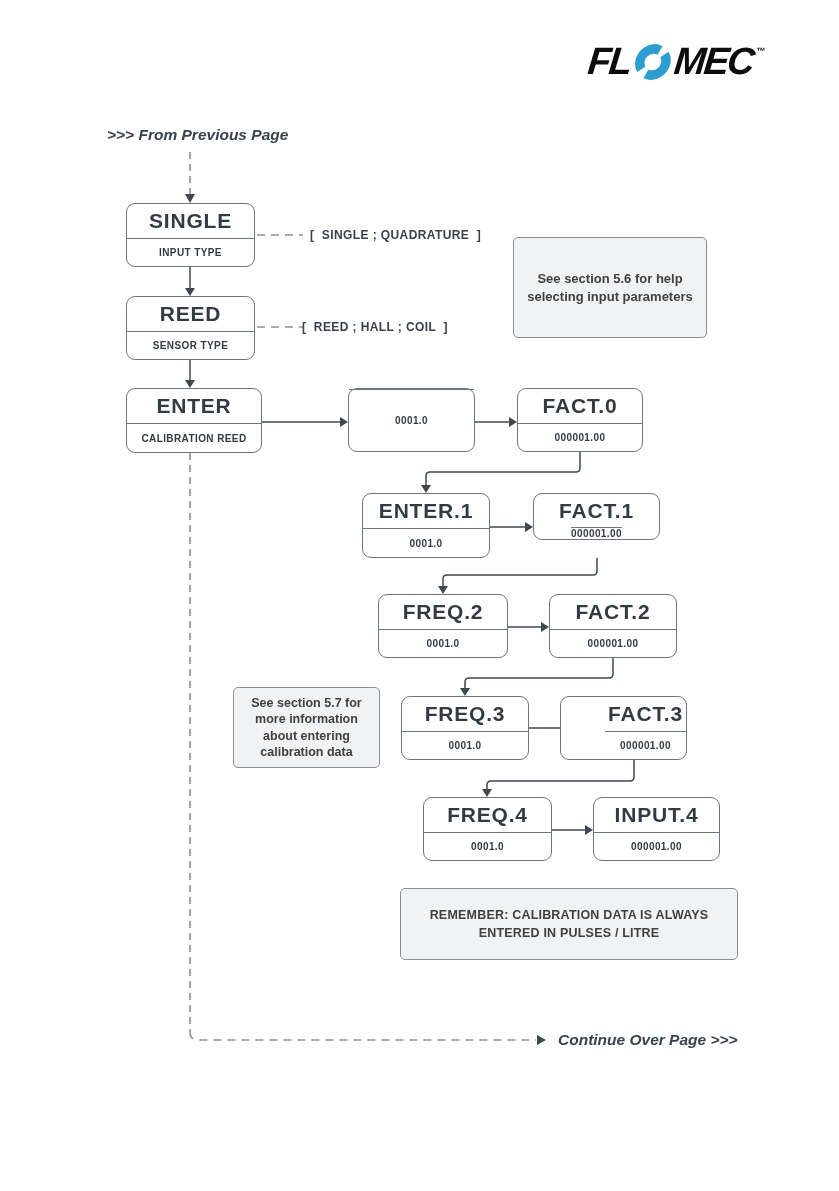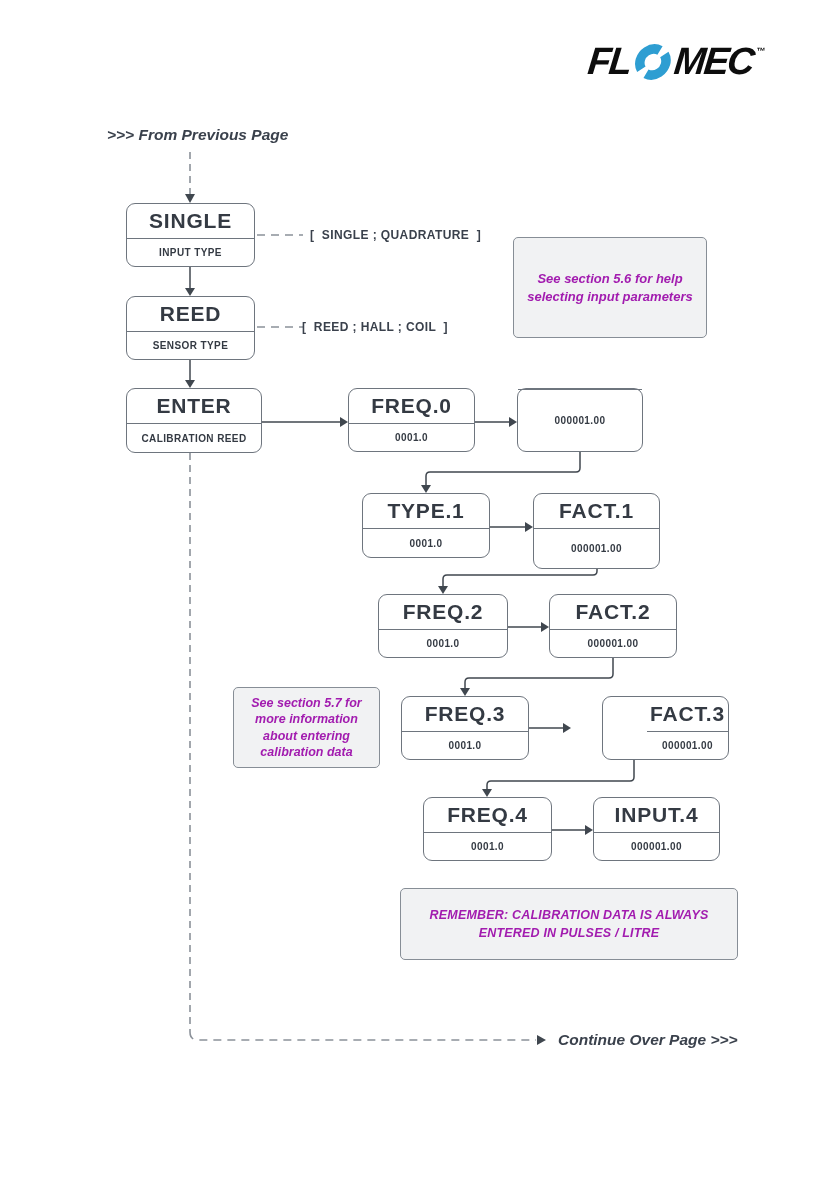--- a/index.html
+++ b/index.html
@@ -40,21 +40,21 @@
   }
   
   .bracket{
     position:absolute;font-weight:bold;font-size:12px;letter-spacing:0.4px;
     color:#3a414c;white-space:pre;z-index:2;
   }
   
   .note{
     position:absolute;background:#f1f2f3;border:1.3px solid #878e96;border-radius:5px;
     display:flex;align-items:center;justify-content:center;text-align:center;
-    font-weight:bold;font-style:italic;color:#a21caf;box-sizing:border-box;
+    font-weight:bold;color:#404040;box-sizing:border-box;
     z-index:2;padding:6px 12px;
   }
   .note-56{font-size:13px;line-height:1.35;}
   .note-57{font-size:12.5px;line-height:1.3;}
   .note-rem{font-size:12.5px;line-height:1.45;letter-spacing:0.2px;}
   
   .connectors{position:absolute;left:0;top:0;z-index:1;}
   .solid{stroke:#40474f;stroke-width:1.5;fill:none;}
   .dashv{stroke:#8b9199;stroke-width:1.6;fill:none;stroke-dasharray:7 5;}
   .dashh{stroke:#8b9199;stroke-width:1.6;fill:none;stroke-dasharray:8 6;}
@@ -133,50 +133,50 @@
   <div class="node" style="left:126px;top:296px;width:129px;height:64px;">
     <div class="node-title">REED</div>
     <div class="node-sub">SENSOR TYPE</div>
   </div>
   <div class="node" style="left:126px;top:388px;width:136px;height:65px;">
     <div class="node-title">ENTER</div>
     <div class="node-sub">CALIBRATION REED</div>
   </div>
 
   <div class="node" style="left:348px;top:388px;width:127px;height:64px;">
-    <div class="node-title">FREQ.0</div>
     <div class="node-sub">0001.0</div>
   </div>
   <div class="node" style="left:517px;top:388px;width:126px;height:64px;">
+    <div class="node-title">FACT.0</div>
     <div class="node-sub">000001.00</div>
   </div>
 
   <div class="node" style="left:362px;top:493px;width:128px;height:65px;">
-    <div class="node-title">TYPE.1</div>
+    <div class="node-title">ENTER.1</div>
     <div class="node-sub">0001.0</div>
   </div>
-  <div class="node" style="left:533px;top:493px;width:127px;height:76px;">
+  <div class="node" style="left:533px;top:493px;width:127px;height:47px;align-items:center;">
     <div class="node-title">FACT.1</div>
     <div class="node-sub">000001.00</div>
   </div>
 
   <div class="node" style="left:378px;top:594px;width:130px;height:64px;">
     <div class="node-title">FREQ.2</div>
     <div class="node-sub">0001.0</div>
   </div>
   <div class="node" style="left:549px;top:594px;width:128px;height:64px;">
     <div class="node-title">FACT.2</div>
     <div class="node-sub">000001.00</div>
   </div>
 
   <div class="node" style="left:401px;top:696px;width:128px;height:64px;">
     <div class="node-title">FREQ.3</div>
     <div class="node-sub">0001.0</div>
   </div>
-  <div class="node" style="left:602px;top:696px;width:127px;height:64px;padding-left:44px;">
+  <div class="node" style="left:560px;top:696px;width:127px;height:64px;padding-left:44px;">
     <div class="node-title">FACT.3</div>
     <div class="node-sub">000001.00</div>
   </div>
 
   <div class="node" style="left:423px;top:797px;width:129px;height:64px;">
     <div class="node-title">FREQ.4</div>
     <div class="node-sub">0001.0</div>
   </div>
   <div class="node" style="left:593px;top:797px;width:127px;height:64px;">
     <div class="node-title">INPUT.4</div>

